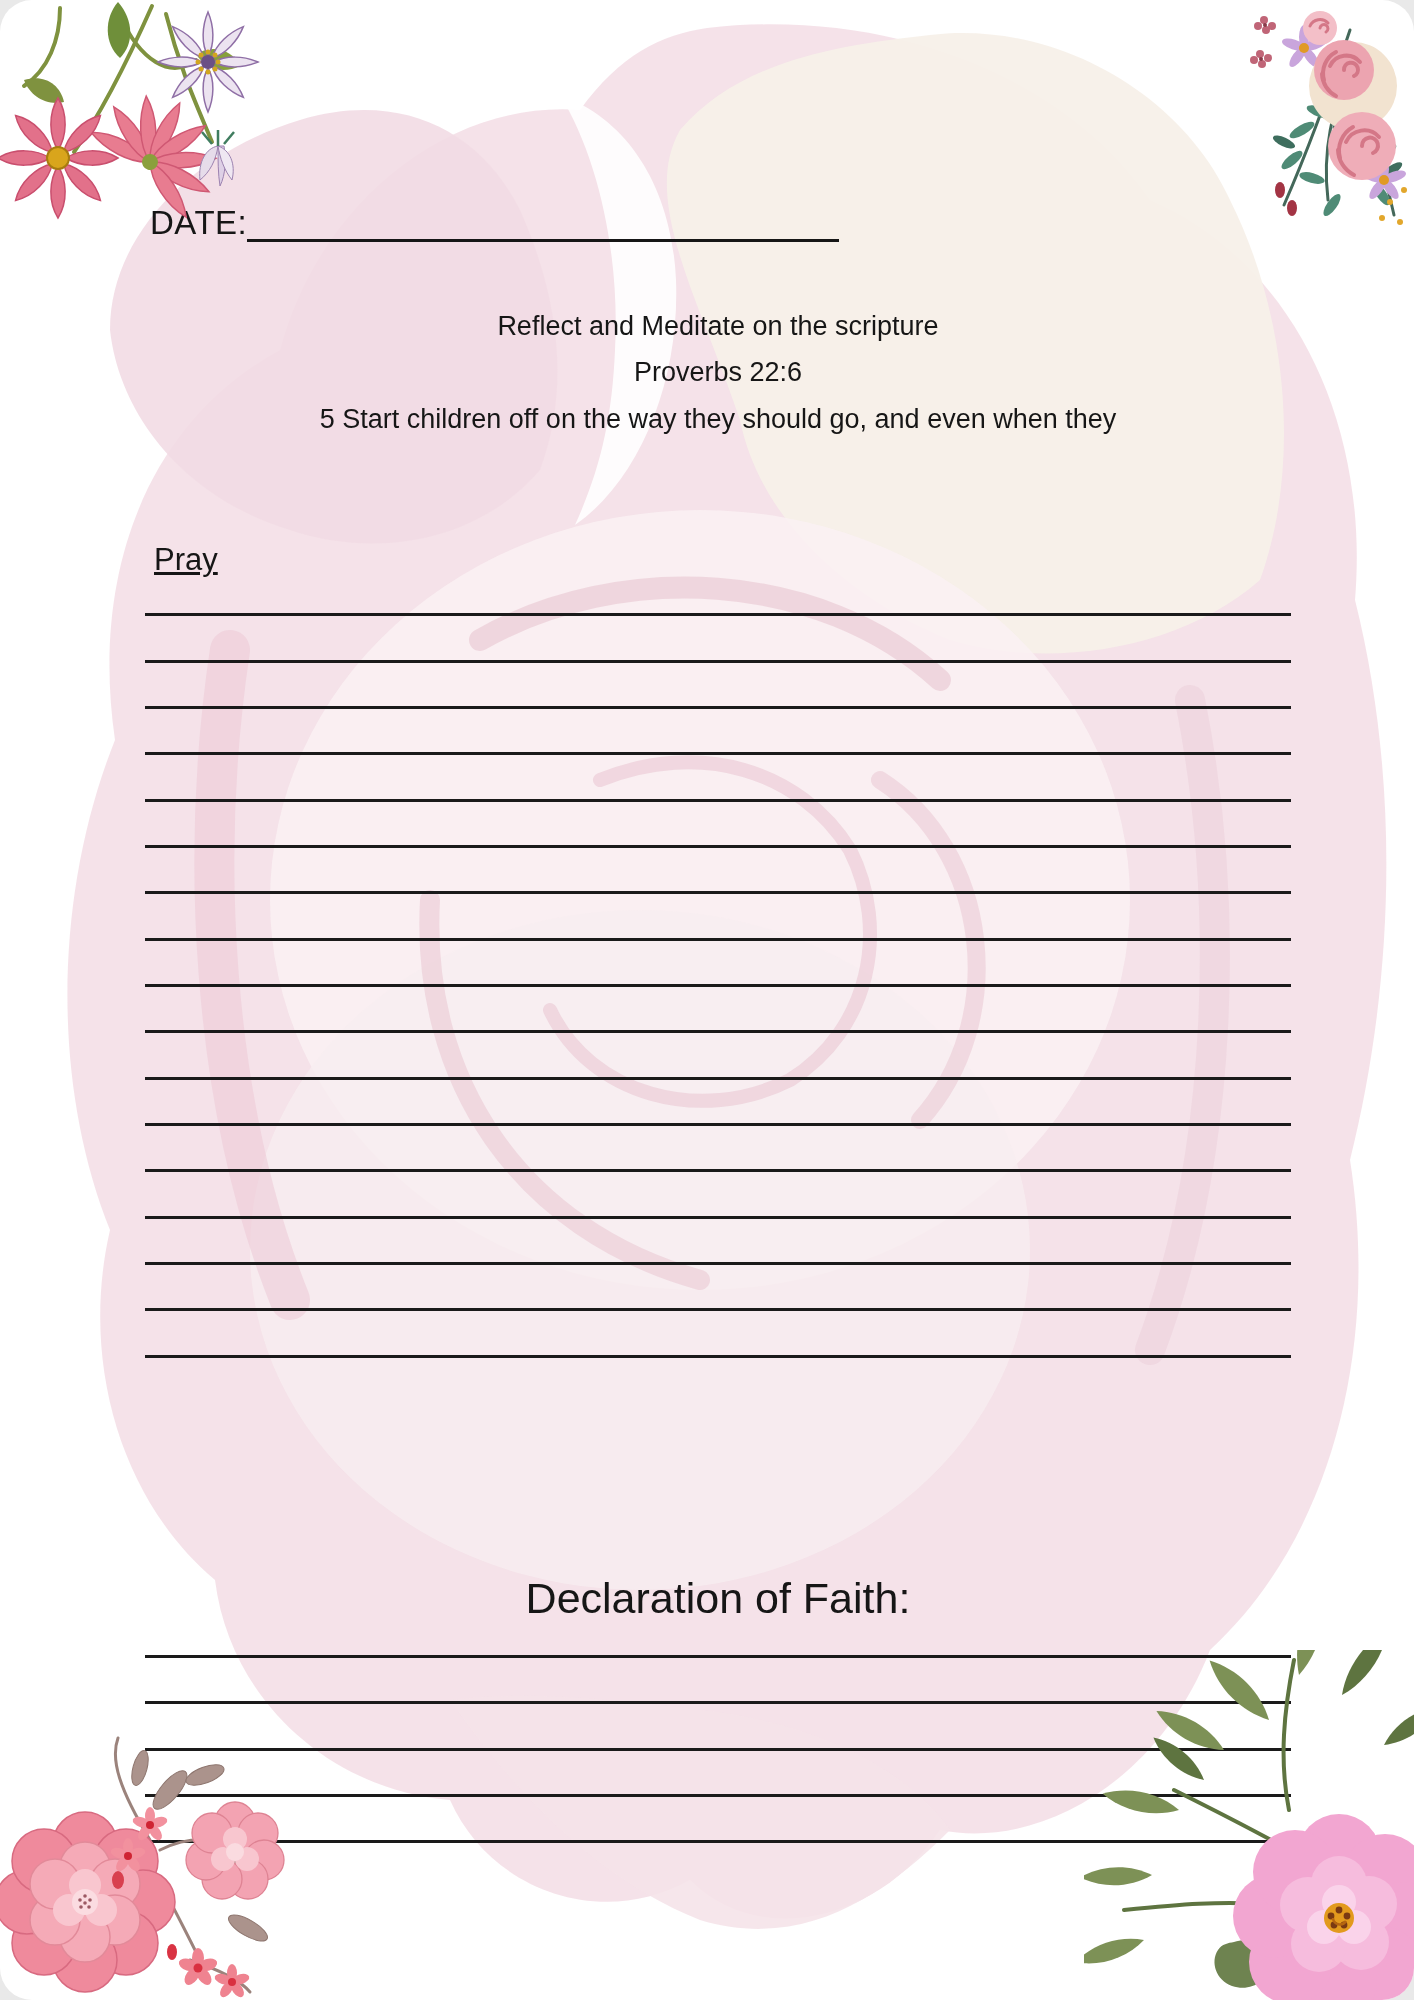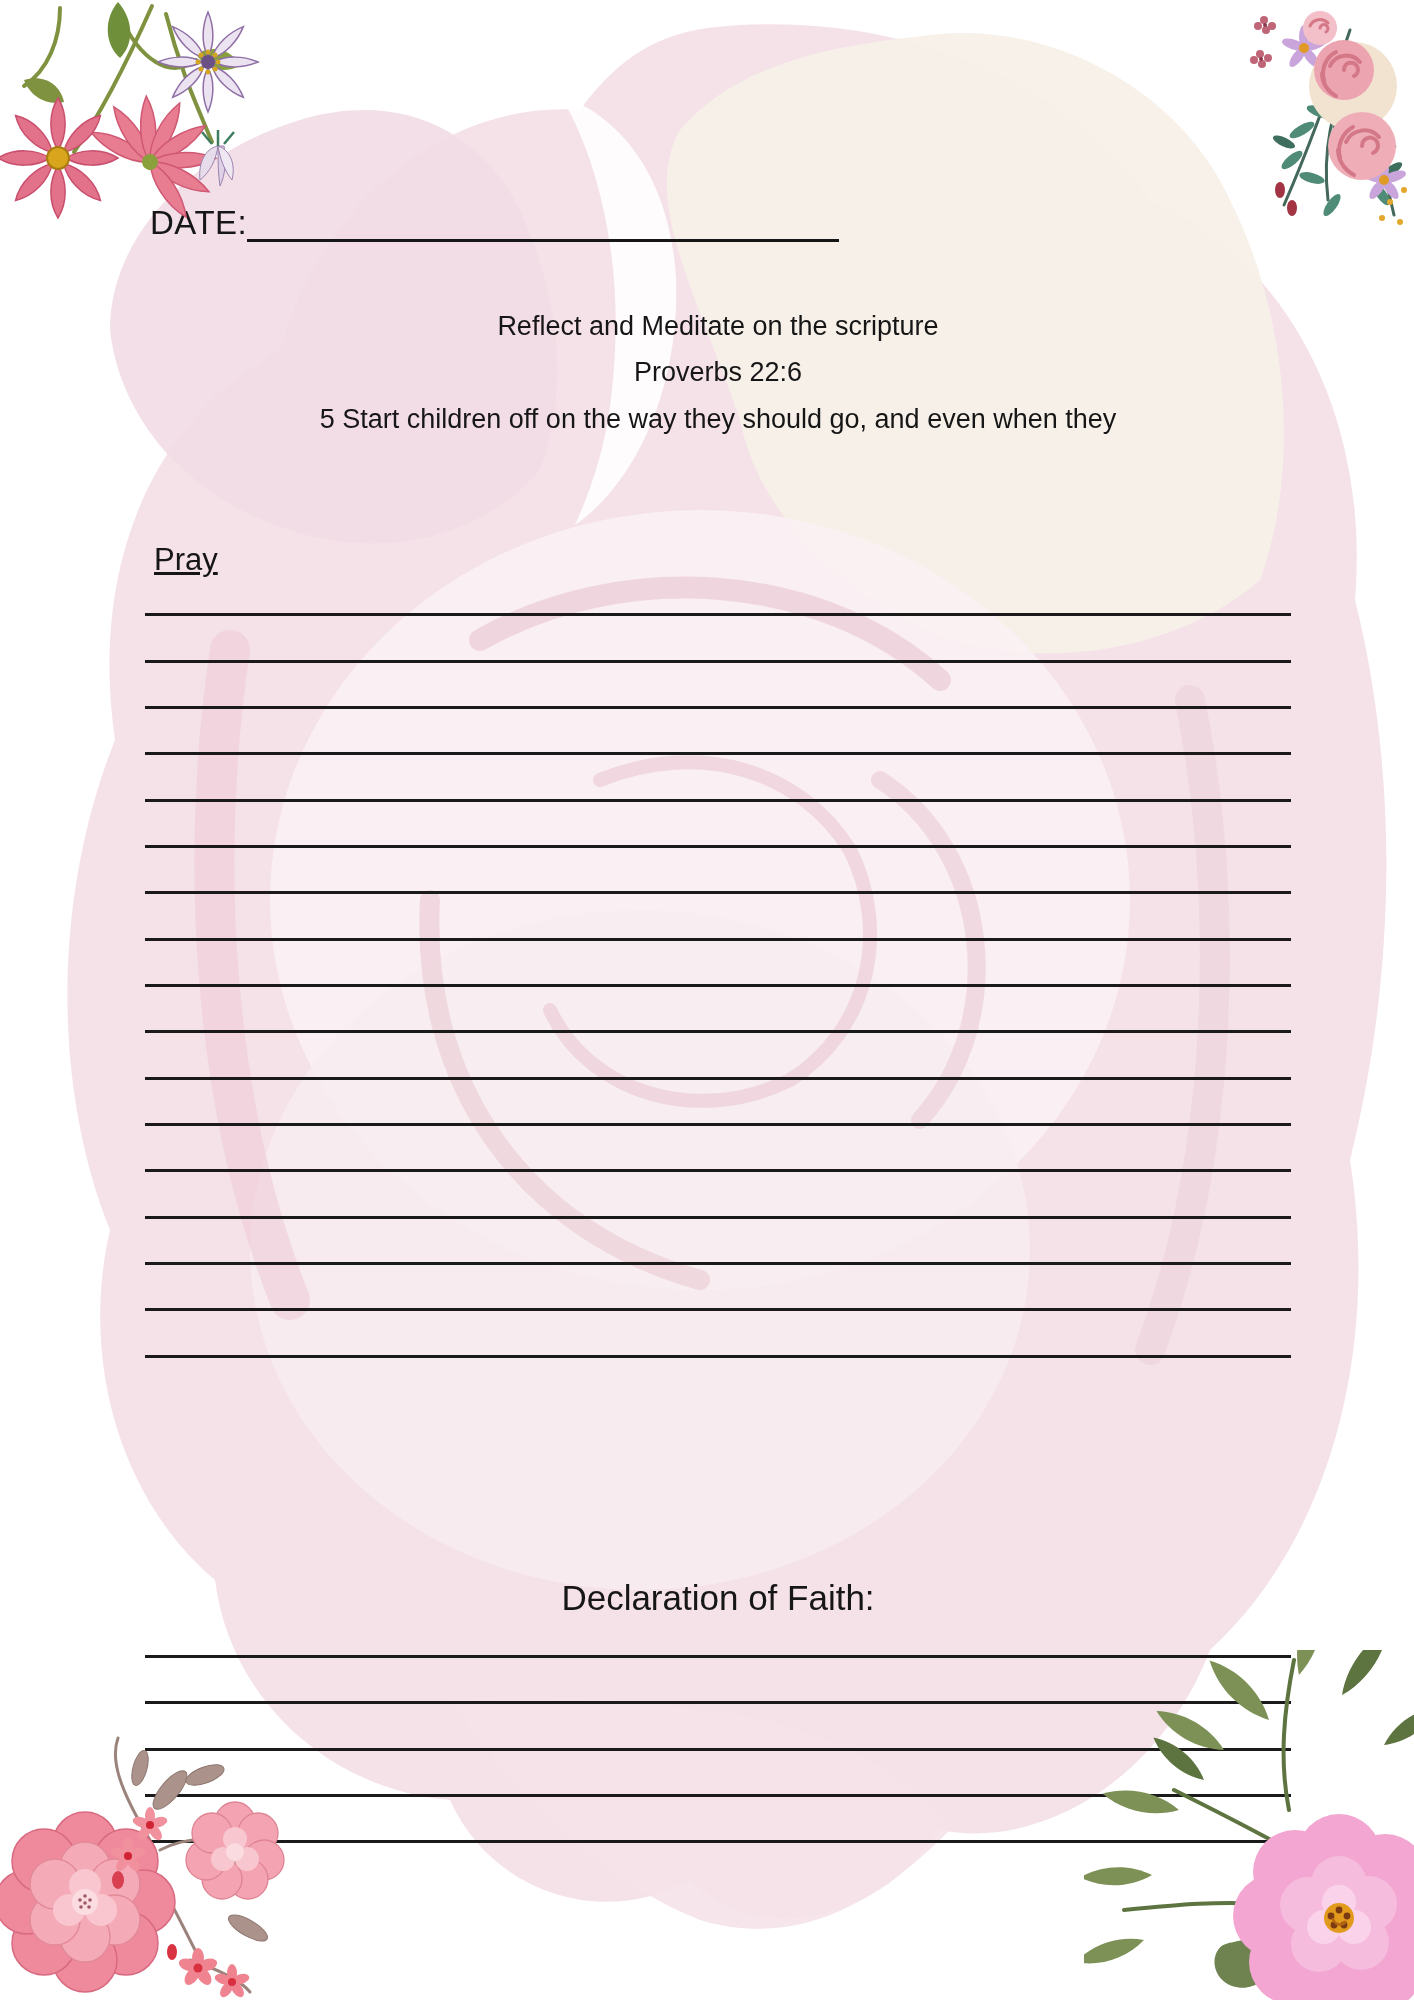--- a/index.html
+++ b/index.html
@@ -1,38 +1,38 @@
 <!DOCTYPE html>
 <html><head>
 <meta charset="utf-8">
 <style>
   html,body{margin:0;padding:0;background:#e9e9e9;}
   .page{
     position:relative; width:1414px; height:2000px; margin:0 auto;
     background:#ffffff; overflow:hidden;
-    font-family:"Liberation Sans", sans-serif; color:#161616;
+    font-family:"Liberation Sans", sans-serif; color:#161616;border-radius:32px;
   }
   .bg-svg{position:absolute;left:0;top:0;width:1414px;height:2000px;z-index:0;}
   .content{position:absolute;inset:0;z-index:2;}
   .corner{position:absolute;z-index:3;pointer-events:none;}
   .corner.tl{left:0;top:0;width:270px;height:250px;}
   .corner.tr{right:0;top:0;width:182px;height:240px;}
   .corner.bl{left:0;bottom:0;width:300px;height:270px;}
   .corner.br{right:0;bottom:0;width:330px;height:350px;}
 
   .date-row{position:absolute;left:150px;top:204px;display:flex;align-items:flex-end;}
   .date-label{font-size:33px;line-height:38px;letter-spacing:.5px;}
   .date-line{display:inline-block;width:592px;height:35px;border-bottom:3px solid #161616;}
 
   .scripture{position:absolute;left:145px;top:303px;width:1146px;text-align:center;
     font-size:27px;line-height:46.4px;}
   .pray-heading{position:absolute;left:154px;top:537px;width:1146px;text-align:left;
     font-size:31px;line-height:46px;text-decoration:underline;}
   .decl-heading{position:absolute;left:145px;top:1576px;width:1146px;text-align:center;
-    font-size:35px;line-height:44px;}
+    font-size:43px;line-height:44px;}
 
   .lines{position:absolute;left:145px;width:1146px;}
   .lines.pray{top:570px;}
   .lines.decl{top:1611.7px;}
   .write-line{height:46.33px;box-sizing:border-box;
     border-bottom:3px solid #1a1a1a;}
 
   .divider{position:absolute;left:0;top:1400px;width:1414px;height:220px;z-index:2;}
 </style>
 </head>

